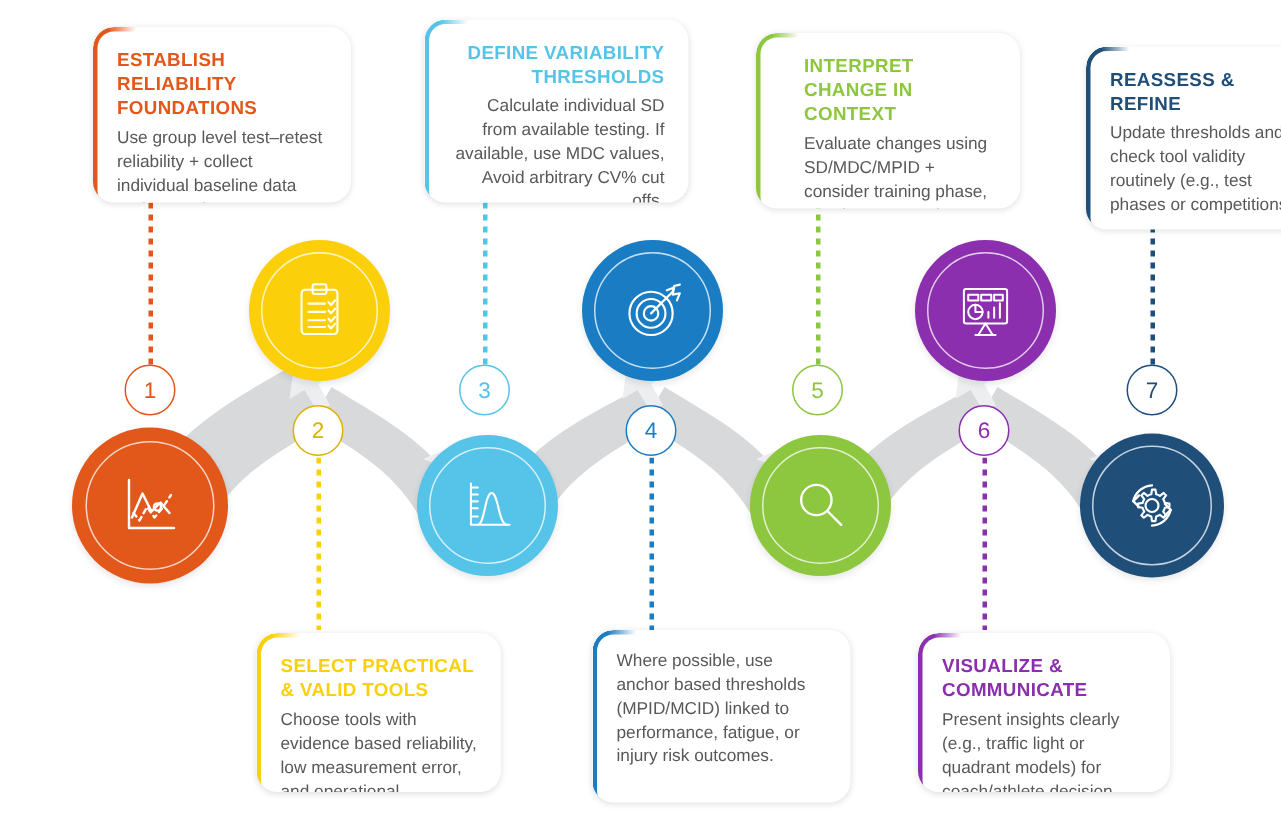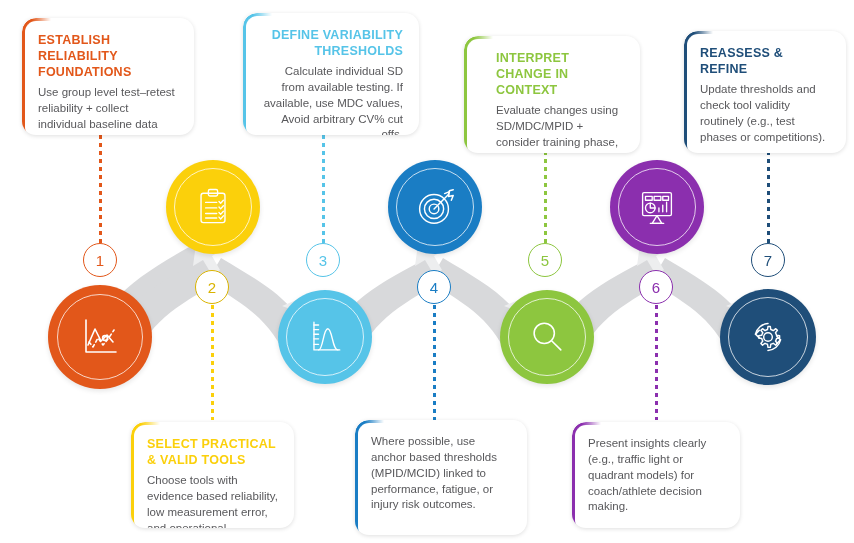--- a/index.html
+++ b/index.html
@@ -17,20 +17,21 @@
 
   
   .card {
     position: absolute;
     background: #ffffff;
     border-radius: 14px;
     box-shadow: 0 1px 4px rgba(0,0,0,0.13);
     z-index: 4;
     padding: 14px 16px 12px 16px;
     overflow: hidden;
+    margin-left: 40px;
   }
   .card::before {
     content:"";
     position:absolute;
     left:0; top:0;
     width: 26px; height: 100%;
     border-top-left-radius: 14px;
     border-bottom-left-radius: 14px;
     border-left: 3px solid var(--c);
     border-top: 3px solid var(--c);
@@ -132,40 +133,41 @@
   <div class="card" style="--c:#E2571A; left:22px; top:18px; width:172px; height:117px;">
     <div class="card-title">ESTABLISH RELIABILITY FOUNDATIONS</div>
     <div class="card-body">Use group level test–retest reliability + collect individual baseline data under consistent conditions.</div>
   </div>
 
   <div class="card" style="--c:#56C4E8; left:243px; top:13px; width:176px; height:122px;text-align:right;">
     <div class="card-title">DEFINE VARIABILITY THRESHOLDS</div>
     <div class="card-body">Calculate individual SD from available testing. If available, use MDC values, Avoid arbitrary CV% cut offs.</div>
   </div>
 
-  <div class="card" style="--c:#8DC63F; left:464px; top:36px; width:176px; height:117px;padding-left:32px;">
+  <div class="card" style="--c:#8DC63F; left:464px; top:22px; width:176px; height:117px;padding-left:32px;">
     <div class="card-title">INTERPRET CHANGE IN CONTEXT</div>
     <div class="card-body">Evaluate changes using SD/MDC/MPID + consider training phase, travel, stress, and recent under.</div>
   </div>
 
   <div class="card" style="--c:#1F4E79; left:684px; top:31px; width:162px; height:122px;">
     <div class="card-title">REASSESS &amp; REFINE</div>
     <div class="card-body">Update thresholds and check tool validity routinely (e.g., test phases or competitions).</div>
   </div>
 
   <div class="card" style="--c:#FBD00B; left:131px; top:422px; width:163px; height:106px;">
     <div class="card-title">SELECT PRACTICAL &amp; VALID TOOLS</div>
     <div class="card-body">Choose tools with evidence based reliability, low measurement error, and operational feasibility.</div>
   </div>
 
   <div class="card" style="--c:#1A7DC4; left:355px; top:420px; width:172px; height:115px;">
     <div class="card-body">Where possible, use anchor based thresholds (MPID/MCID) linked to performance, fatigue, or injury risk outcomes.</div>
   </div>
 
   <div class="card" style="--c:#8B2FAE; left:572px; top:422px; width:168px; height:106px;">
+    <div class="card-title">VISUALIZE &amp; COMMUNICATE</div>
     <div class="card-body">Present insights clearly (e.g., traffic light or quadrant models) for coach/athlete decision making.</div>
   </div>
 
   <div class="node" style="left:48px; top:285px; width:104px; height:104px; background:#E2571A;">
     <div class="ring" style="left:9px; top:9px; right:9px; bottom:9px;"></div>
     <svg width="50" height="50" viewBox="0 0 50 50" fill="none" stroke="#fff" stroke-width="1.6" stroke-linecap="round" stroke-linejoin="round">
       <path d="M11 8 V40 H41"></path>
       <path d="M13 33 L20 17 L26 29 L32 23 L38 30"></path>
       <path d="M14 30 l4 5 l5 -9 l5 7 l5 -6 l6 -9" stroke-dasharray="3 3"></path>
       <circle cx="30" cy="26" r="2.4"></circle>

